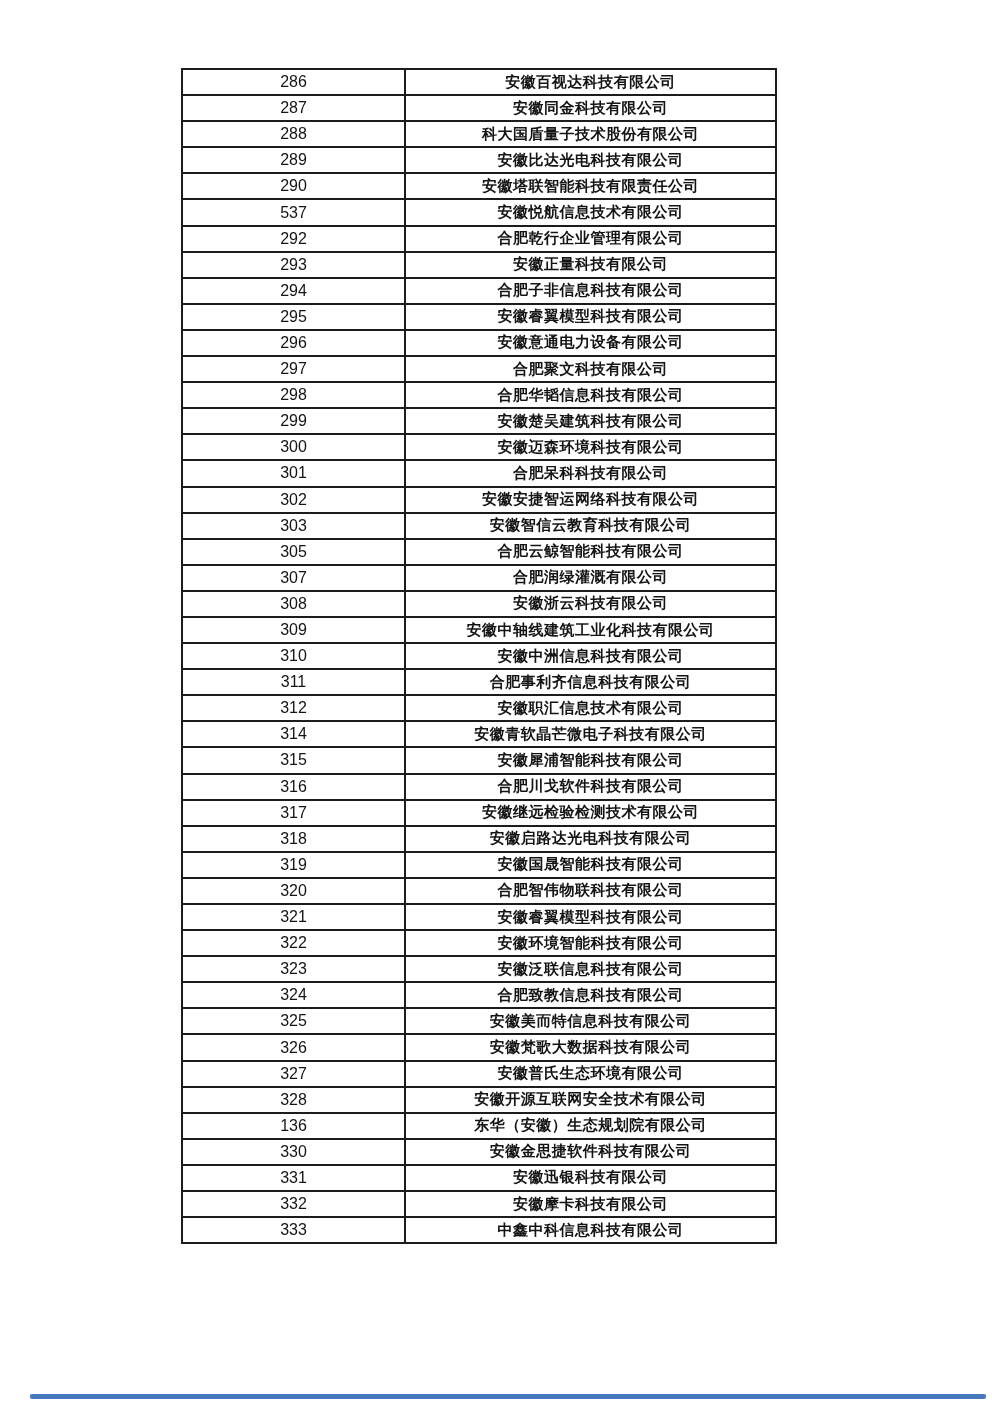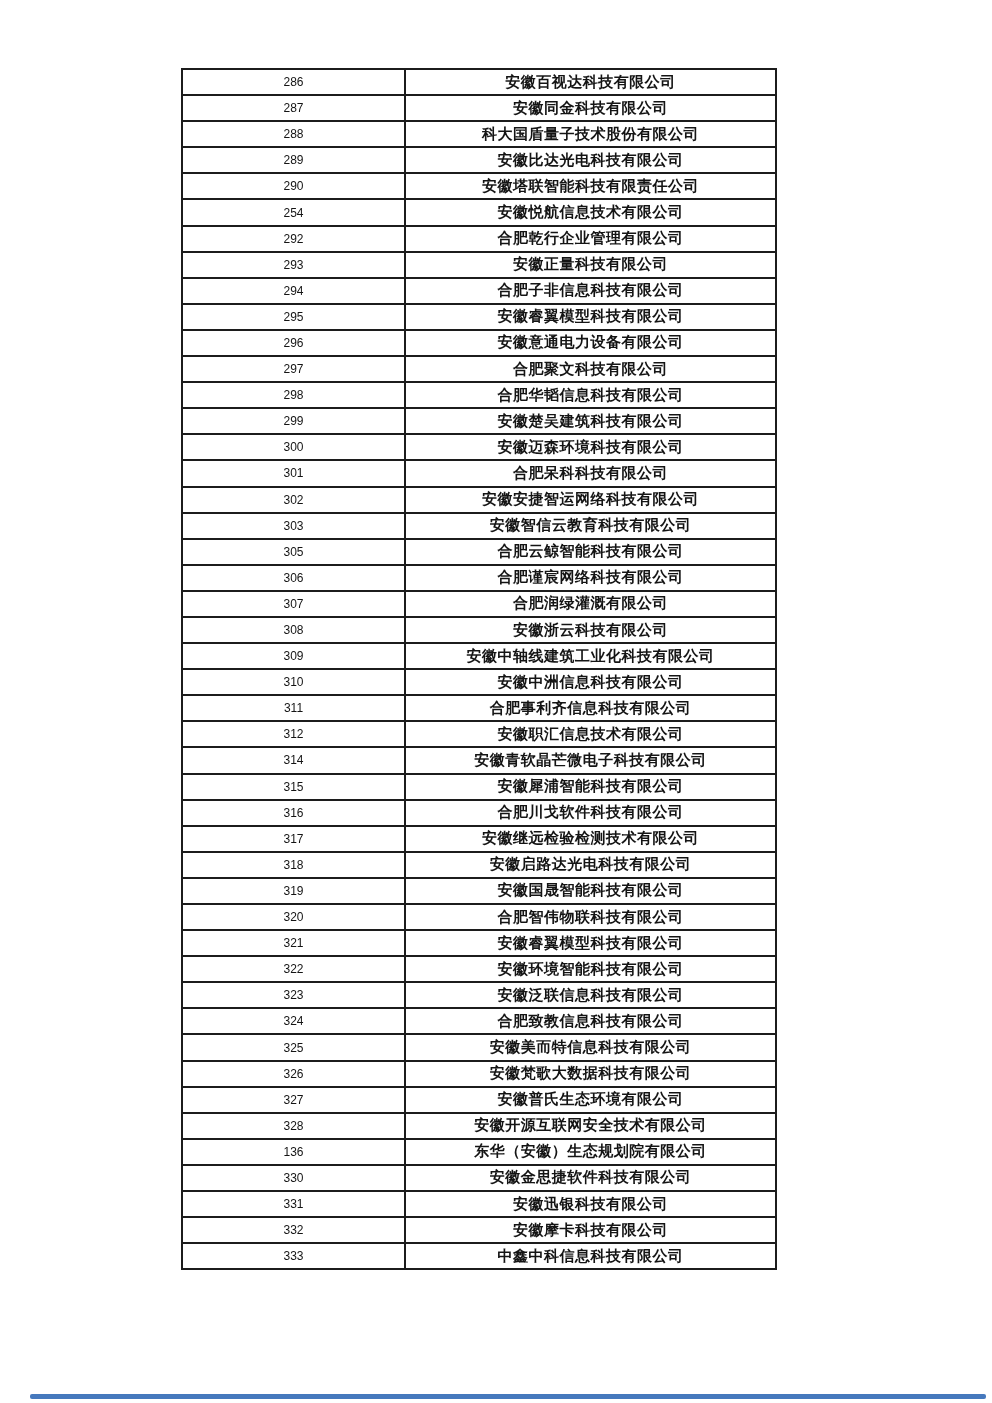--- a/index.html
+++ b/index.html
@@ -32,21 +32,21 @@
     height: 24.1px;
     padding: 0;
     text-align: center;
     vertical-align: middle;
     color: #141414;
     overflow: hidden;
     white-space: nowrap;
   }
   td.num {
     font-family: "Liberation Sans", "DejaVu Sans", sans-serif;
-    font-size: 12px;
+    font-size: 16px;
     border-radius: 8px;
   }
   td.name {
     font-family: "Liberation Serif", "DejaVu Serif", serif;
     font-size: 15px;
     letter-spacing: 0.5px;
     font-weight: bold;
   }
   .bottom-line {
     position: absolute;
@@ -82,21 +82,21 @@
           </tr>
           <tr>
             <td class="num">289</td>
             <td class="name">安徽比达光电科技有限公司</td>
           </tr>
           <tr>
             <td class="num">290</td>
             <td class="name">安徽塔联智能科技有限责任公司</td>
           </tr>
           <tr>
-            <td class="num">254</td>
+            <td class="num">537</td>
             <td class="name">安徽悦航信息技术有限公司</td>
           </tr>
           <tr>
             <td class="num">292</td>
             <td class="name">合肥乾行企业管理有限公司</td>
           </tr>
           <tr>
             <td class="num">293</td>
             <td class="name">安徽正量科技有限公司</td>
           </tr>
@@ -136,24 +136,20 @@
             <td class="num">302</td>
             <td class="name">安徽安捷智运网络科技有限公司</td>
           </tr>
           <tr>
             <td class="num">303</td>
             <td class="name">安徽智信云教育科技有限公司</td>
           </tr>
           <tr>
             <td class="num">305</td>
             <td class="name">合肥云鲸智能科技有限公司</td>
-          </tr>
-          <tr>
-            <td class="num">306</td>
-            <td class="name">合肥谨宸网络科技有限公司</td>
           </tr>
           <tr>
             <td class="num">307</td>
             <td class="name">合肥润绿灌溉有限公司</td>
           </tr>
           <tr>
             <td class="num">308</td>
             <td class="name">安徽浙云科技有限公司</td>
           </tr>
           <tr>

